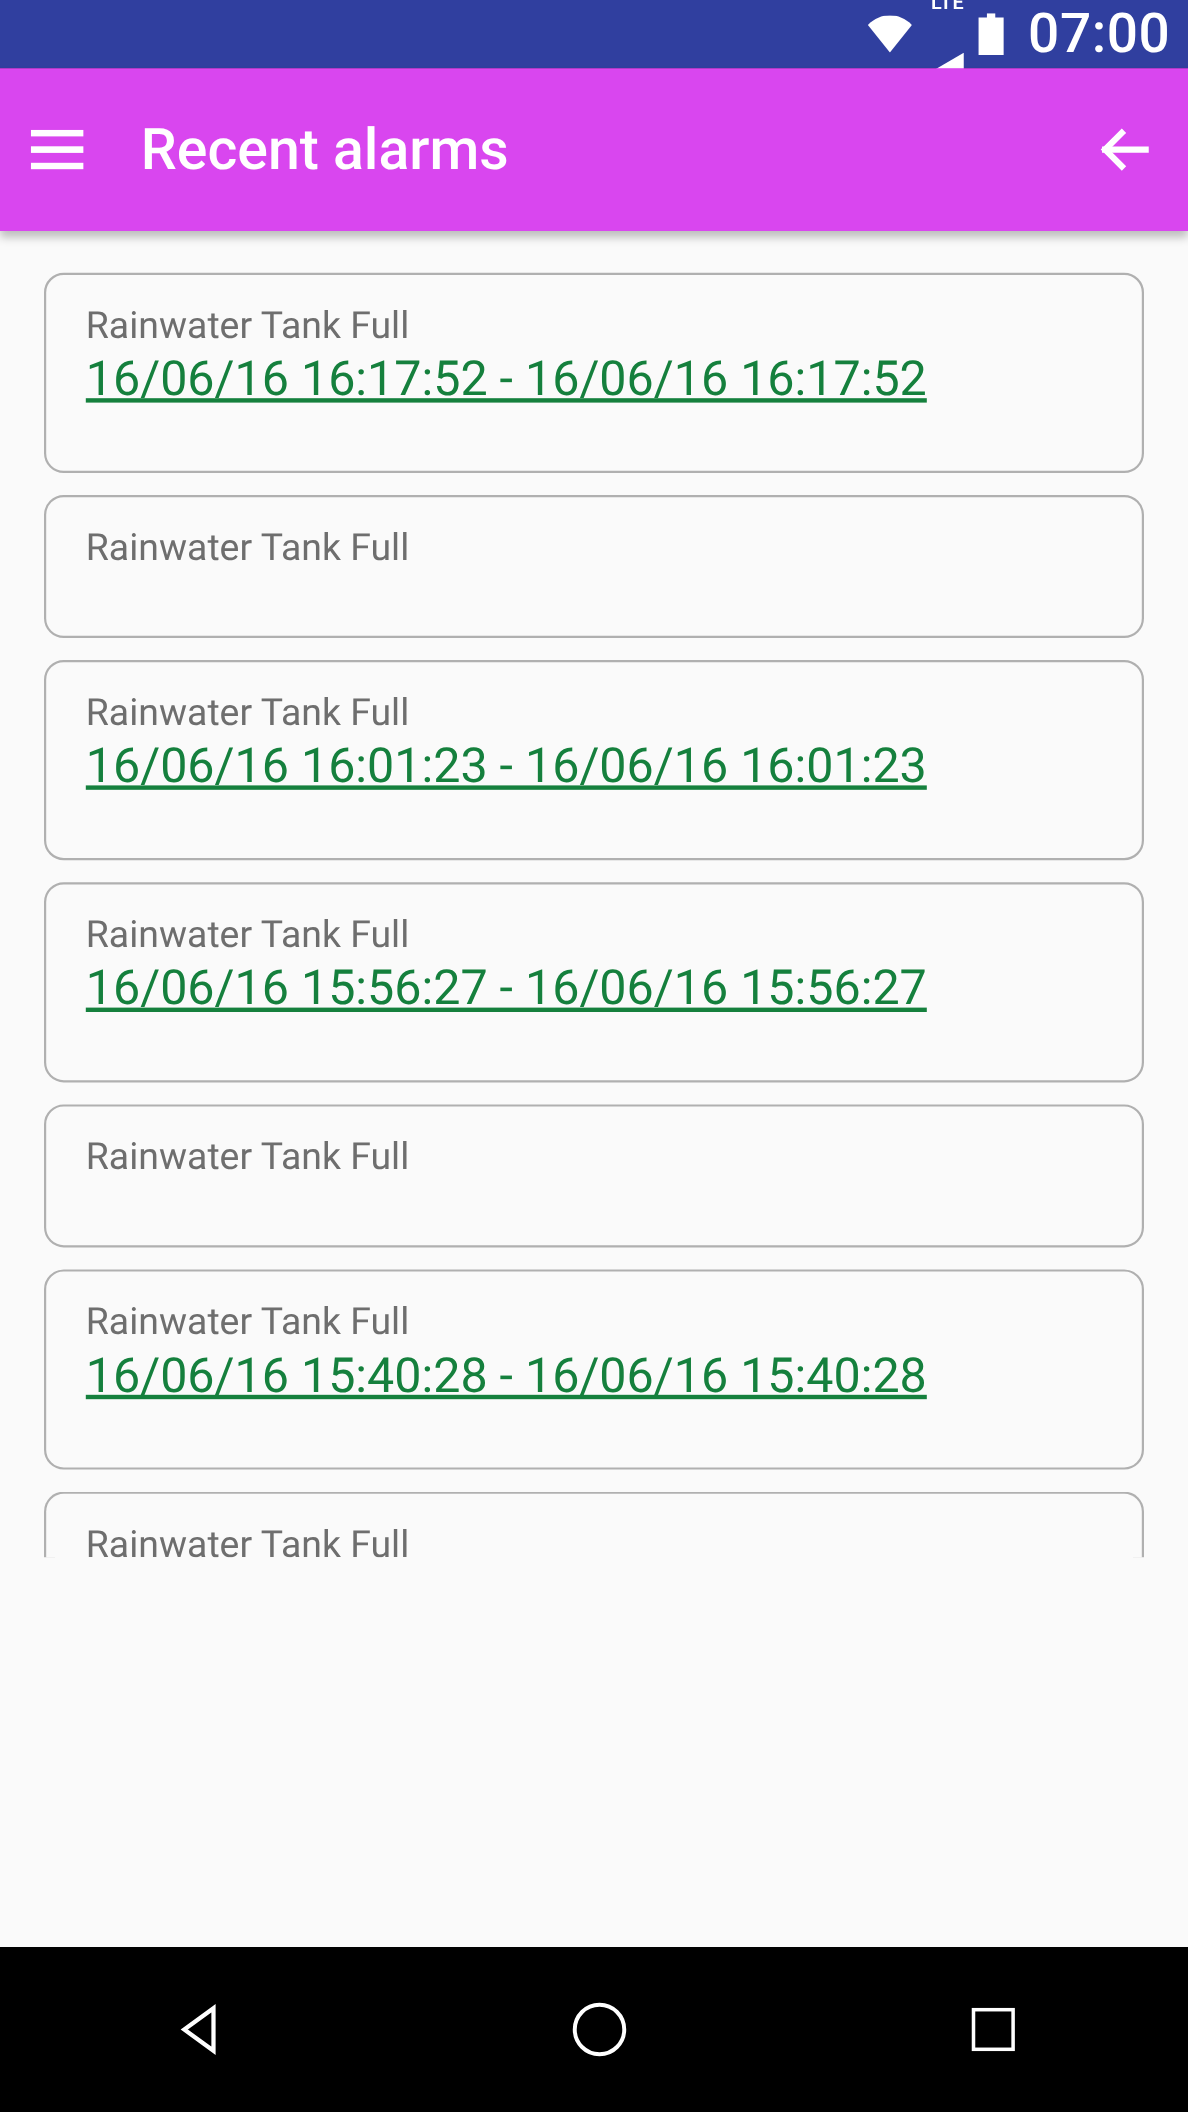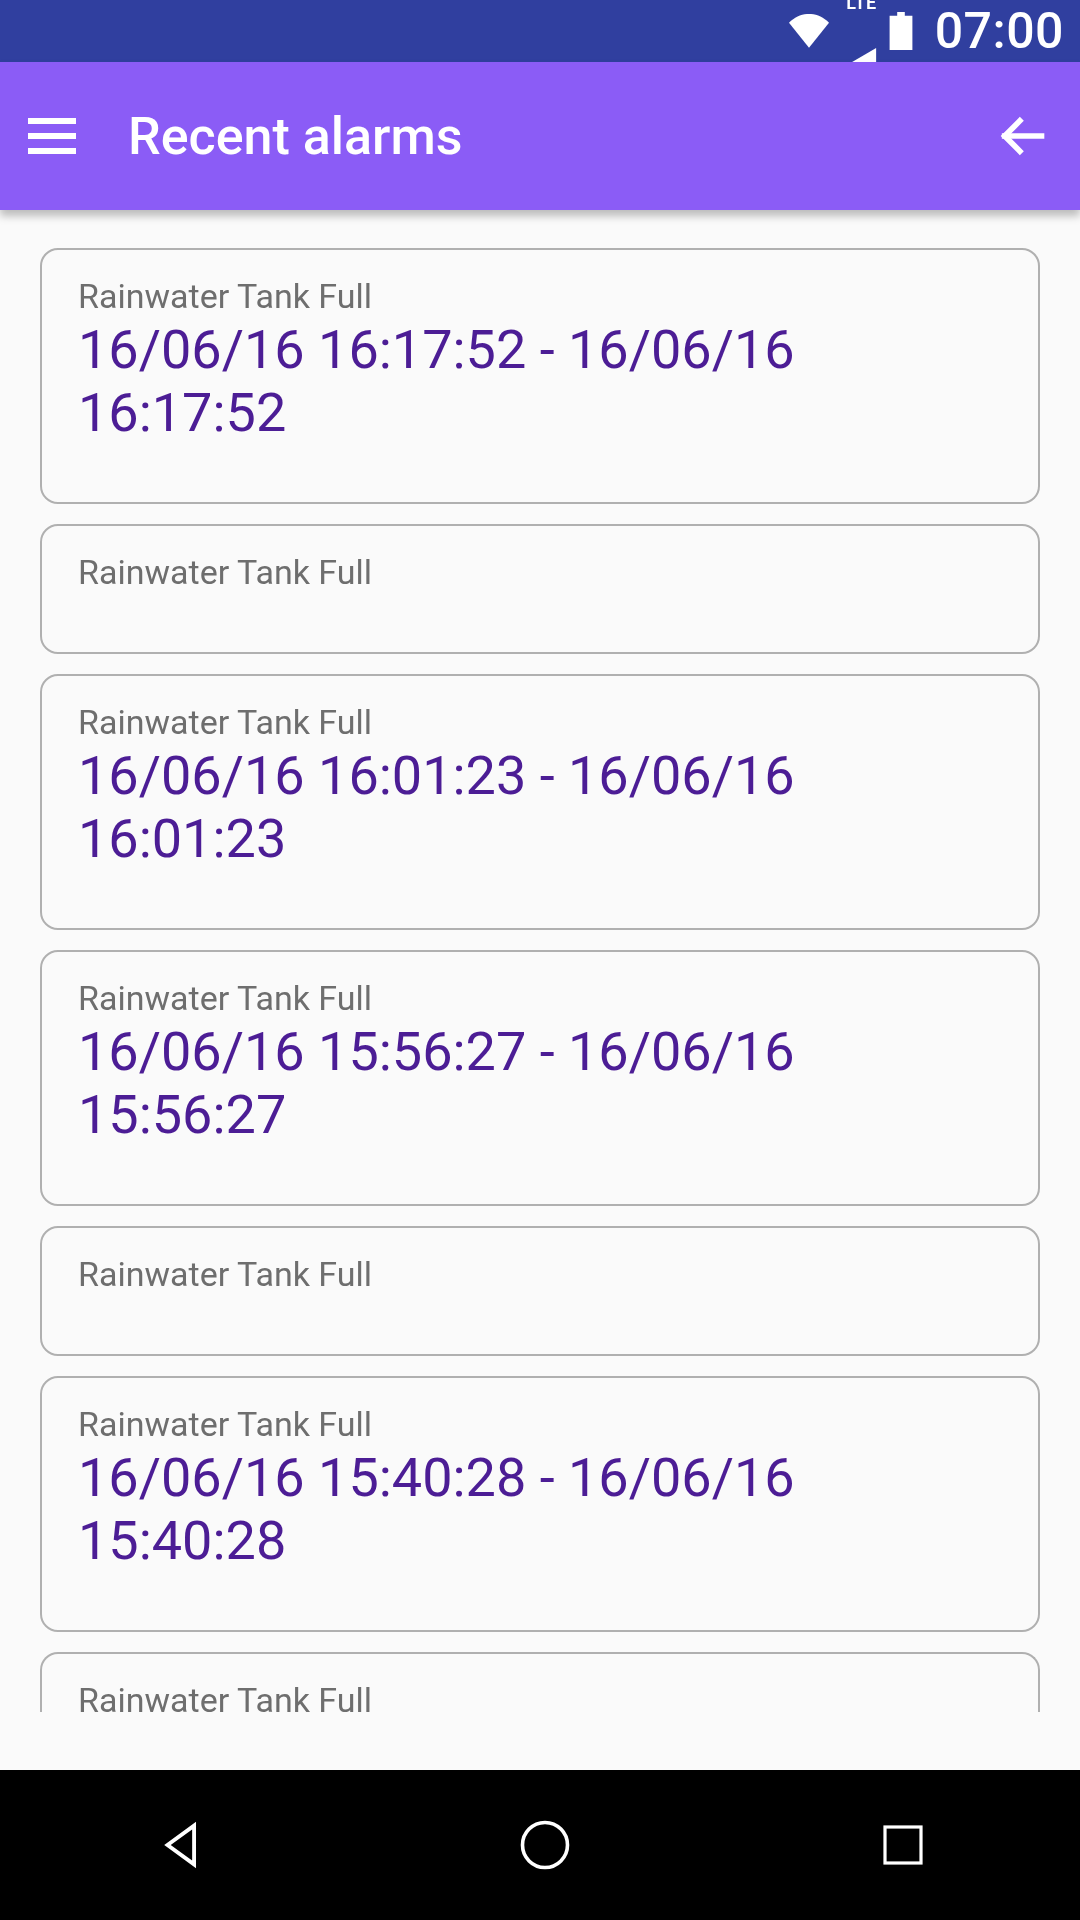--- a/index.html
+++ b/index.html
@@ -12,21 +12,21 @@
     justify-content: flex-end;
     align-items: center;
     padding: 0 16px;
     gap: 12px;
     color: #fff;
   }
   .status-bar .time { font-size: 50px; font-weight: 500; letter-spacing: 0.5px; margin-left: 10px; }
   .status-bar svg { display: block; }
   .app-bar {
     height: 148px;
-    background: #8b5cf6;
+    background: #d946ef;
     display: flex;
     align-items: center;
     padding: 0 24px;
     color: #fff;
     box-shadow: 0 6px 8px rgba(0,0,0,0.25);
     position: relative;
     z-index: 2;
   }
   .hamburger { width: 56px; height: 56px; display: flex; align-items: center; justify-content: center; margin-right: 48px; }
   .hamburger svg, .back-arrow svg { display: block; }
@@ -39,21 +39,21 @@
     overflow: hidden;
   }
   .alarm-card {
     border: 2px solid #b0b0b0;
     border-radius: 18px;
     padding: 26px 36px 58px 36px;
     margin-bottom: 20px;
     background: #fafafa;
   }
   .alarm-title { font-size: 34px; color: #6e6e6e; margin-bottom: 2px; }
-  .alarm-time { font-size: 54px; color: #4c1d95; }
+  .alarm-time { font-size: 44px; color: #15803d; text-decoration: underline; }
   .alarm-card.cut { padding-bottom: 0; height: 60px; overflow: hidden; border-bottom: none; border-bottom-left-radius: 0; border-bottom-right-radius: 0; margin-bottom: 0;}
   .nav-bar {
     height: 150px;
     background: #000;
     display: flex;
     justify-content: space-around;
     align-items: center;
   }
   .nav-btn svg { display: block; }
   .lte-stack { display: flex; flex-direction: column; align-items: flex-end; line-height: 1; gap: 36px; }

